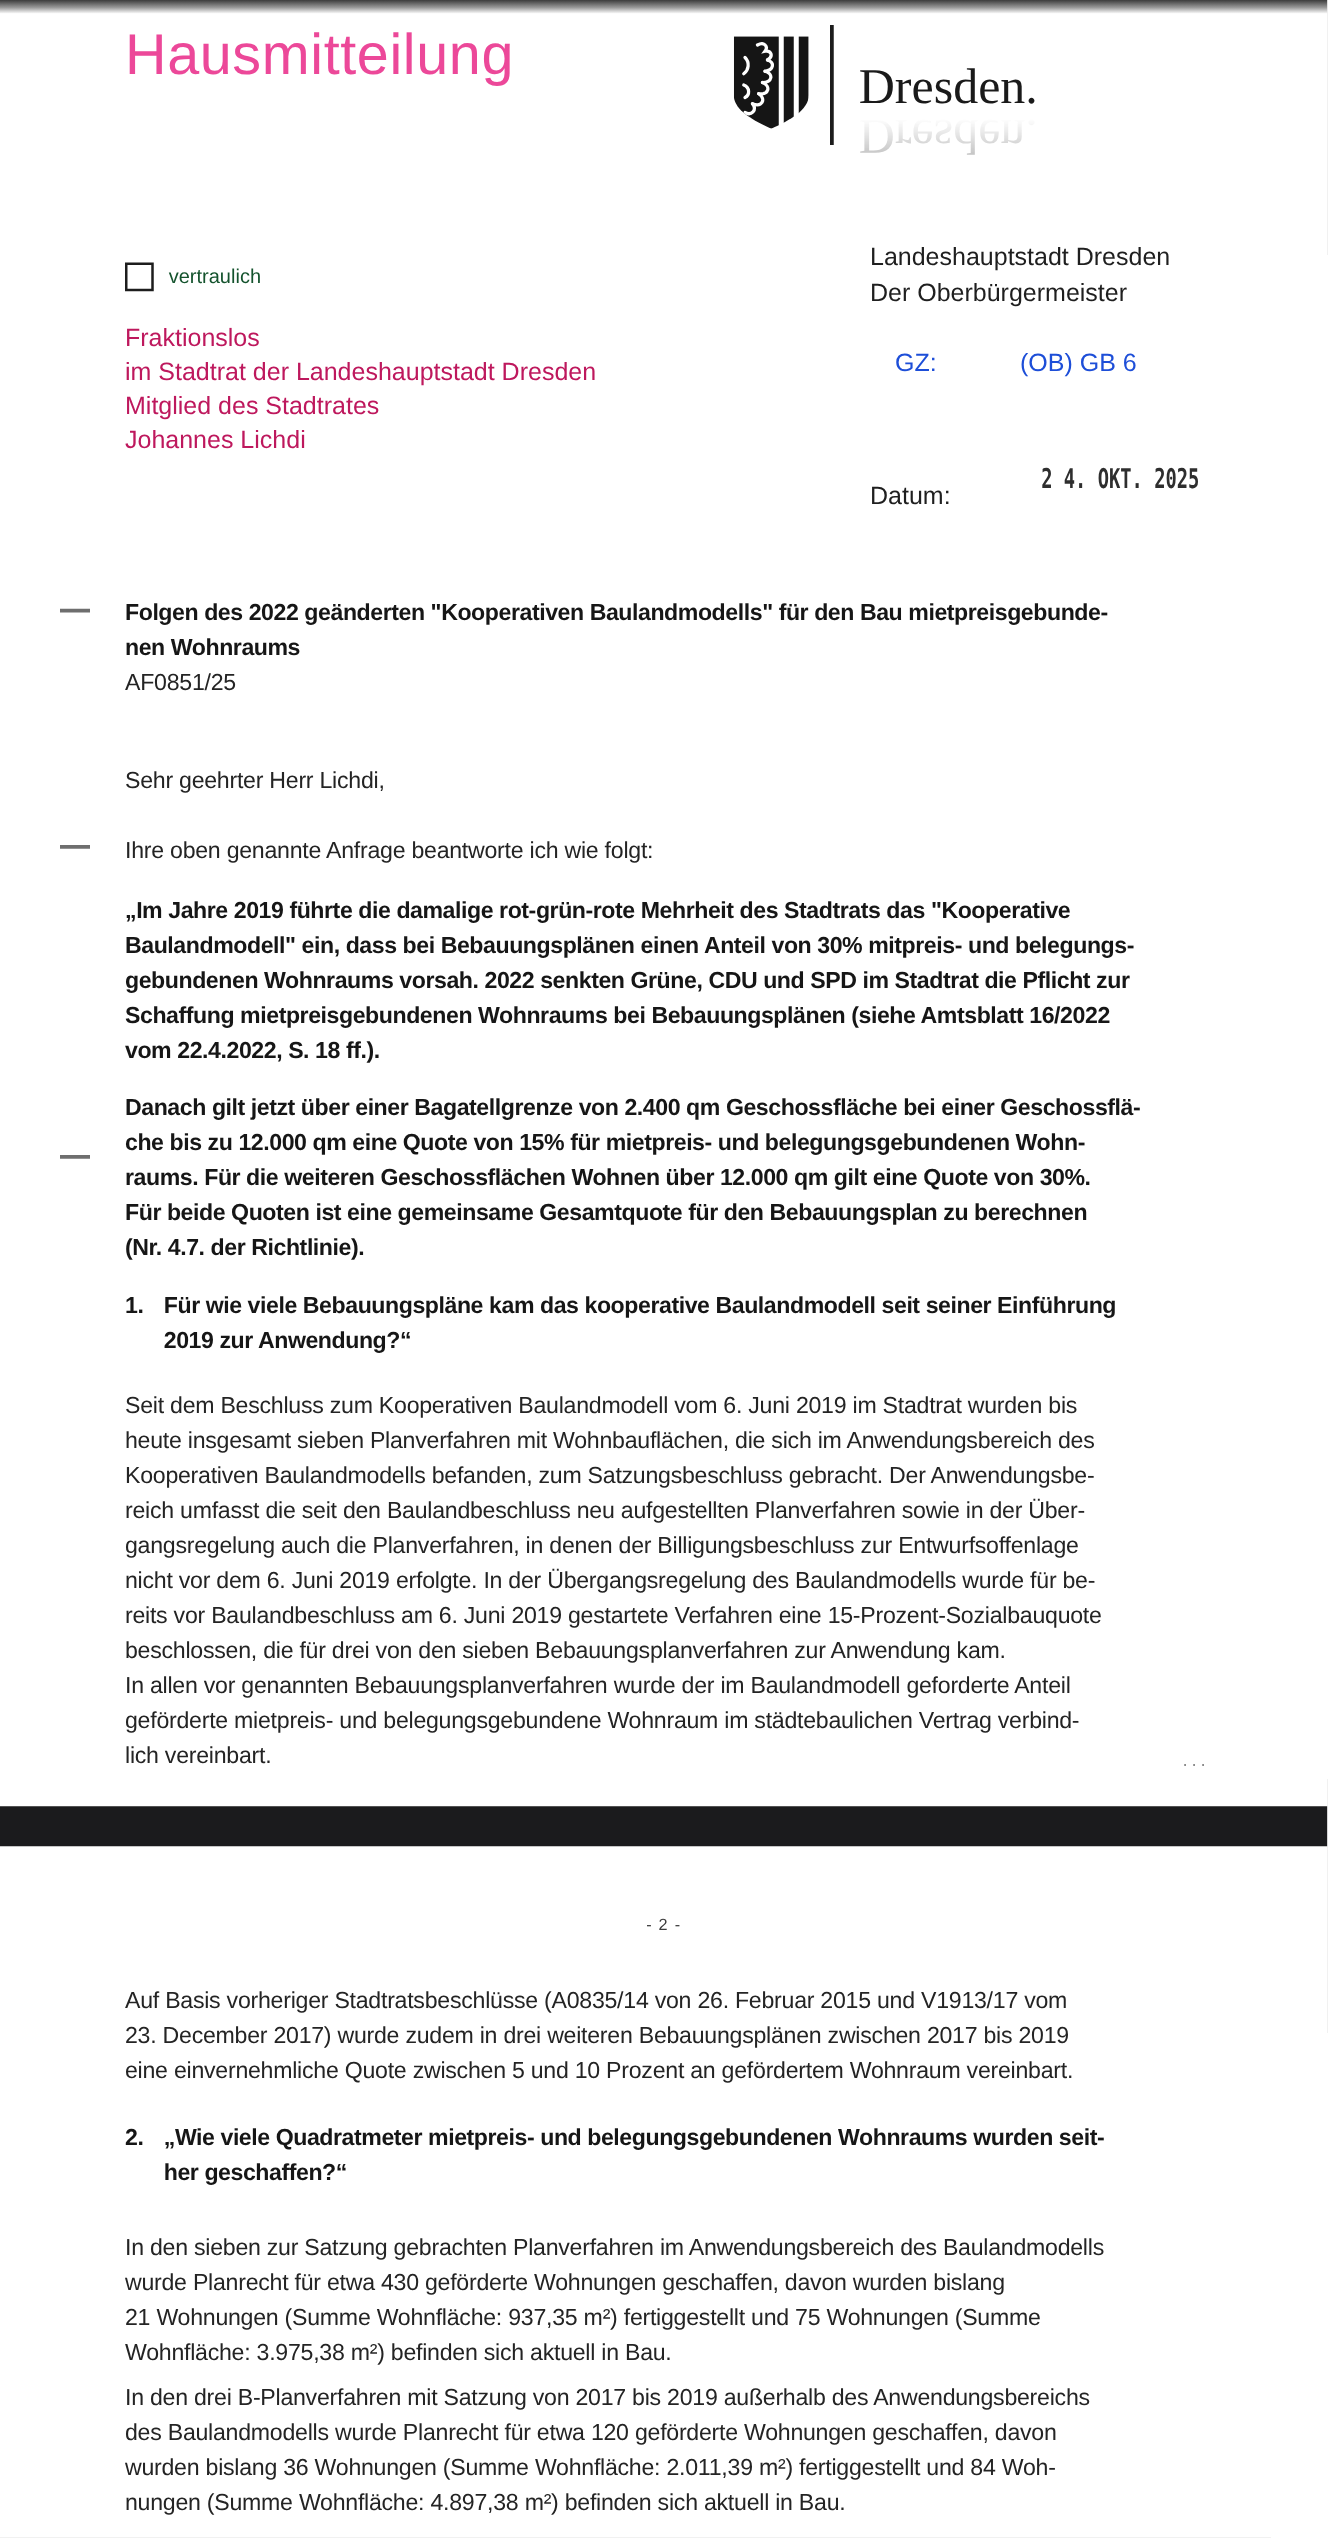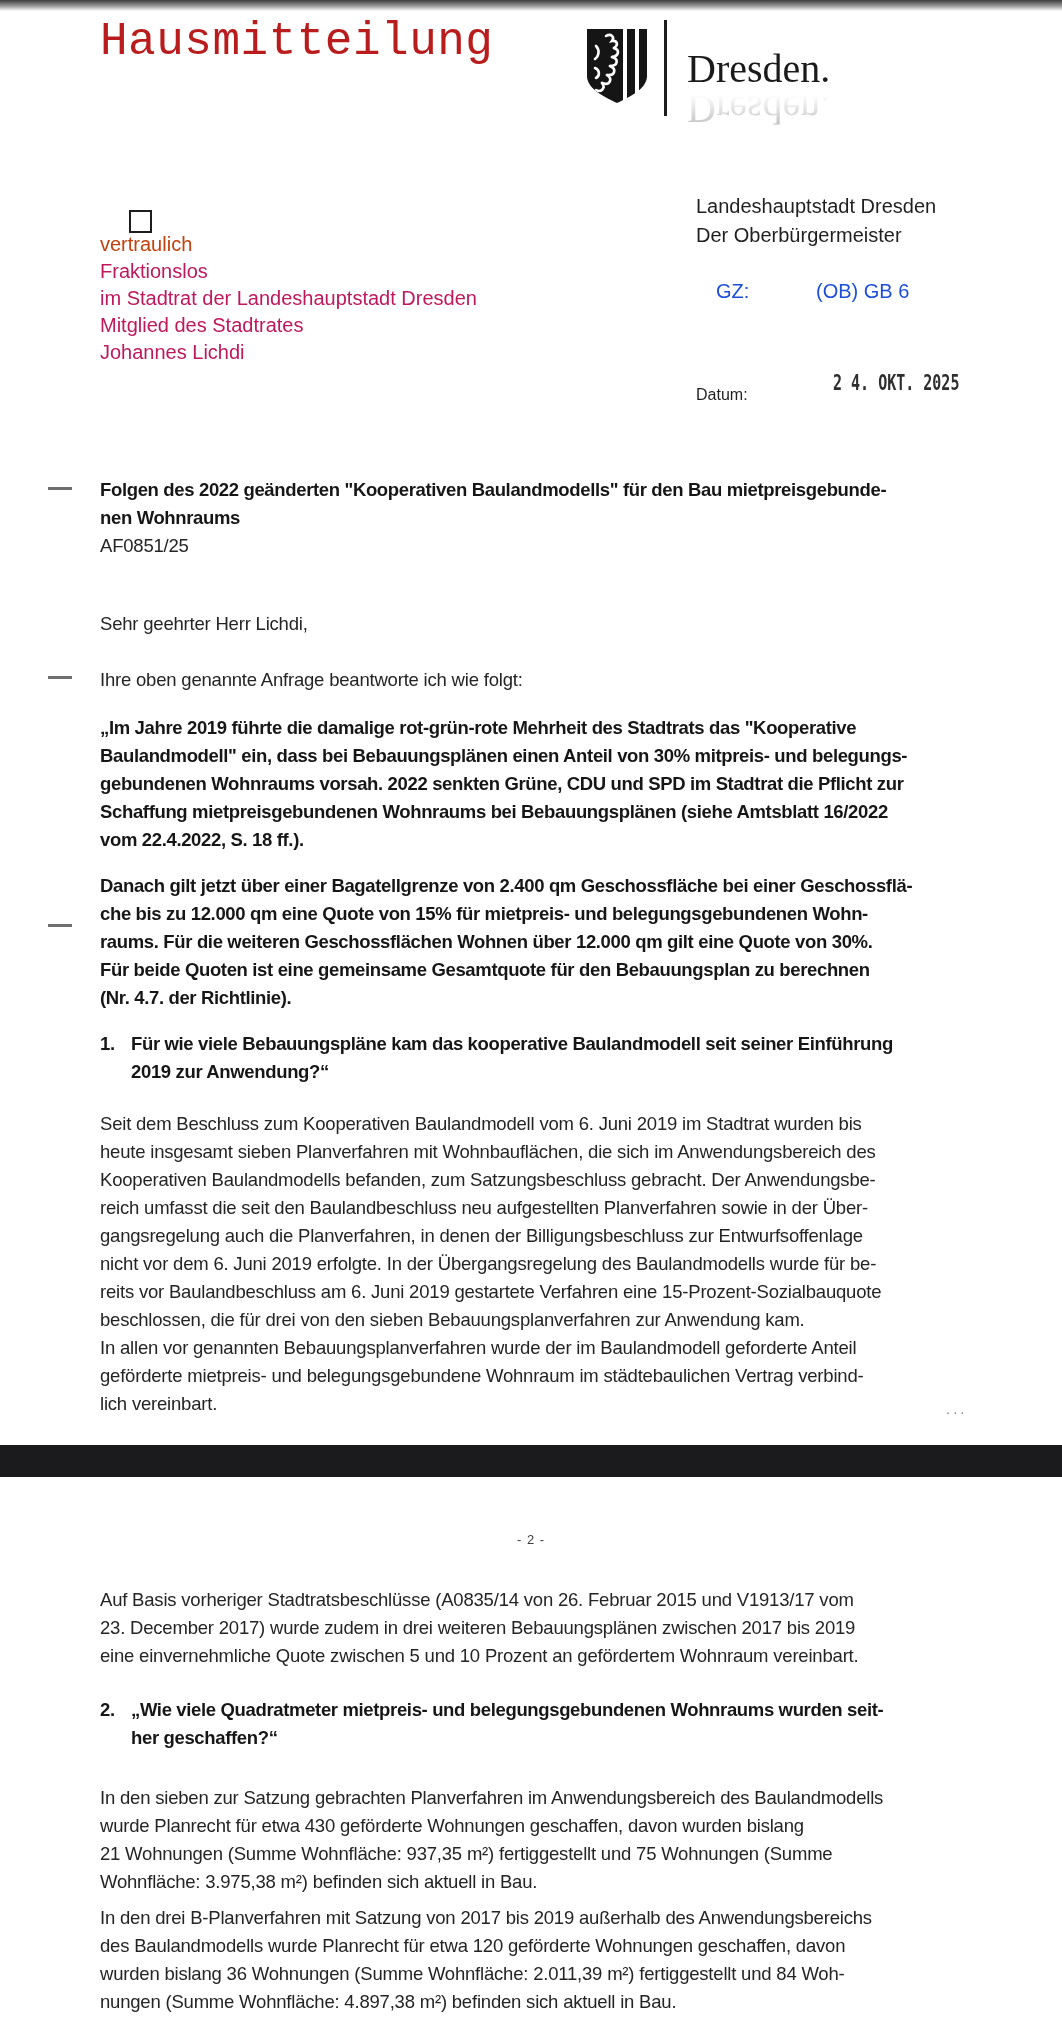--- a/index.html
+++ b/index.html
@@ -1,39 +1,39 @@
 <!DOCTYPE html>
 <html><head>
 <meta charset="utf-8">
 <style>
   html,body{margin:0;padding:0;background:#e8e8e8;}
   .page{position:relative;width:1062px;height:2030px;background:#ffffff;overflow:hidden;
         font-family:"Liberation Sans",sans-serif;color:#222;margin:0 auto;}
   .top-shade{position:absolute;top:0;left:0;right:0;height:11px;
         background:linear-gradient(#3c3c3c,#9a9a9a 55%,rgba(255,255,255,0));}
-  .doc-title{position:absolute;left:100px;top:16px;font-family:Liberation Mono, monospace;
-        font-size:46px;font-weight:400;color:#b91c1c;letter-spacing:0.5px;}
+  .doc-title{position:absolute;left:100px;top:16px;font-family:Liberation Sans, sans-serif;
+        font-size:46px;font-weight:400;color:#ec4899;letter-spacing:0.5px;}
   
   .logo{position:absolute;left:586px;top:20px;display:flex;align-items:center;}
   .logo-rule{width:3px;height:96px;background:#1c1c1c;margin:0 20px 0 16px;}
   .wordmark-wrap{position:relative;padding-top:2px;}
   .wordmark{font-family:"Liberation Serif",serif;font-size:40px;color:#1a1a1a;line-height:1;}
   .wordmark-reflect{font-family:"Liberation Serif",serif;font-size:40px;line-height:1;
         color:#8d8d8d;transform:scaleY(-1);position:absolute;left:0;top:42px;opacity:.6;
         -webkit-mask-image:linear-gradient(rgba(0,0,0,1),rgba(0,0,0,0) 85%);
         mask-image:linear-gradient(rgba(0,0,0,1),rgba(0,0,0,0) 85%);}
   
-  .confidential{position:absolute;left:100px;top:210px;display:flex;align-items:center;font-size:20px;color:#c2410c;flex-direction:column;}
+  .confidential{position:absolute;left:100px;top:210px;display:flex;align-items:center;font-size:16px;color:#14532d;}
   .checkbox{width:19px;height:19px;border:2.5px solid #1d1d1d;display:inline-block;margin-right:12px;background:#fff;}
   .recipient{position:absolute;left:100px;top:258px;font-size:20px;line-height:27px;white-space:pre-line;color:#be185d;}
   
   .sender{position:absolute;left:696px;top:192px;font-size:20px;line-height:29px;white-space:pre-line;color:#1f1f1f;}
   .gz-row{position:absolute;left:696px;top:280px;font-size:20px;color:#1d4ed8;display:flex;margin-left:20px;}
   .gz-label{width:100px;}
-  .datum-row{position:absolute;left:696px;top:386px;font-size:16px;color:#1f1f1f;}
+  .datum-row{position:absolute;left:696px;top:386px;font-size:20px;color:#1f1f1f;}
   .date-stamp{position:absolute;left:833px;top:370px;font-family:"DejaVu Sans Mono",monospace;
         font-size:15px;font-weight:bold;color:#2e2e2e;transform:scaleY(1.45);transform-origin:left top;
         letter-spacing:0px;white-space:nowrap;}
   
   .fold-mark{position:absolute;left:48px;width:24px;height:3px;background:#4a4a4a;opacity:.8;}
   
   .txt{position:absolute;left:100px;width:905px;font-size:18.5px;line-height:28px;
         white-space:pre-line;letter-spacing:-0.2px;color:#242424;}
   .bold{font-weight:bold;color:#161616;letter-spacing:-0.35px;}
   .qitem{display:flex;}

